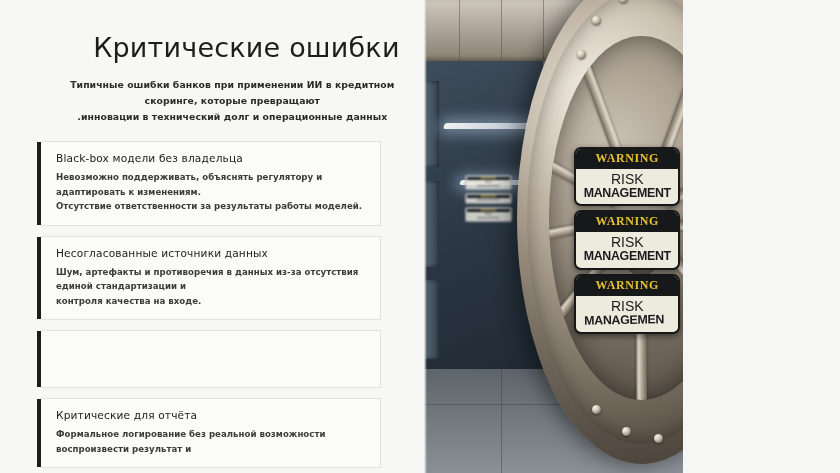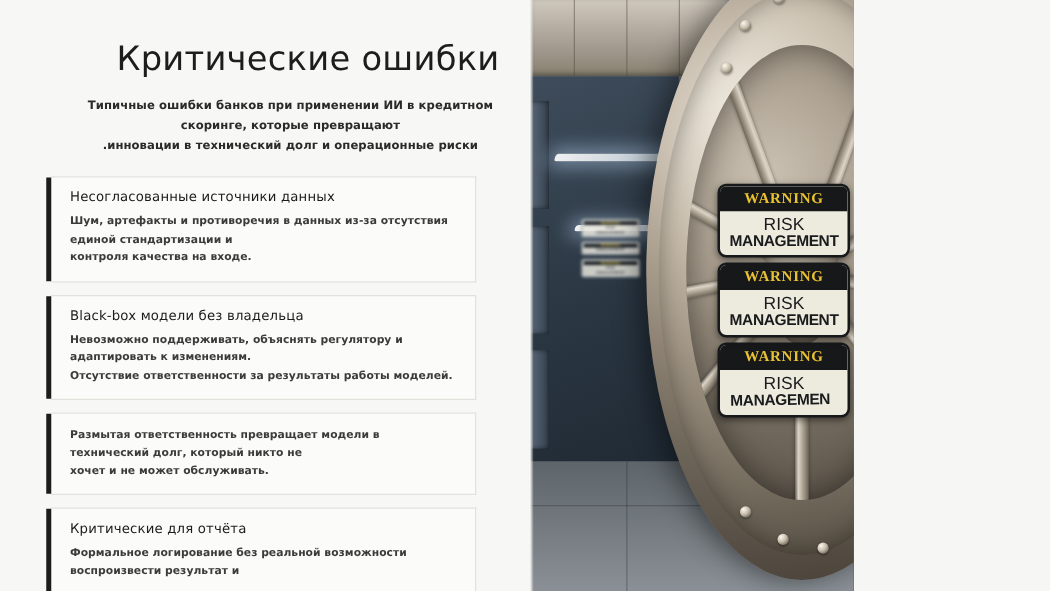--- a/index.html
+++ b/index.html
@@ -192,46 +192,42 @@
 <body>
 
 <div class="slide">
 
   <div class="left">
 
     <h1 class="title">Критические ошибки</h1>
 
     <div class="subtitle">
       <span class="ln">Типичные ошибки банков при применении ИИ в кредитном скоринге, которые превращают</span>
-      <span class="ln">.инновации в технический долг и операционные риски</span>
+      <span class="ln">.инновации в технический долг и операционные данных</span>
     </div>
 
     <div class="cards">
+
+      <div class="card">
+        <p class="card-title">Black-box модели без владельца</p>
+        <p class="card-body">
+          <span class="ln">Невозможно поддерживать, объяснять регулятору и адаптировать к изменениям.</span>
+          <span class="ln">Отсутствие ответственности за результаты работы моделей.</span>
+        </p>
+      </div>
 
       <div class="card">
         <p class="card-title">Несогласованные источники данных</p>
         <p class="card-body">
           <span class="ln">Шум, артефакты и противоречия в данных из-за отсутствия единой стандартизации и</span>
           <span class="ln">контроля качества на входе.</span>
         </p>
       </div>
 
       <div class="card">
-        <p class="card-title">Black-box модели без владельца</p>
-        <p class="card-body">
-          <span class="ln">Невозможно поддерживать, объяснять регулятору и адаптировать к изменениям.</span>
-          <span class="ln">Отсутствие ответственности за результаты работы моделей.</span>
-        </p>
-      </div>
-
-      <div class="card">
-        <p class="card-body">
-          <span class="ln">Размытая ответственность превращает модели в технический долг, который никто не</span>
-          <span class="ln">хочет и не может обслуживать.</span>
-        </p>
       </div>
 
       <div class="card">
         <p class="card-title">Критические для отчёта</p>
         <p class="card-body">
           <span class="ln">Формальное логирование без реальной возможности воспроизвести результат и</span>
 
         </p>
       </div>
 

